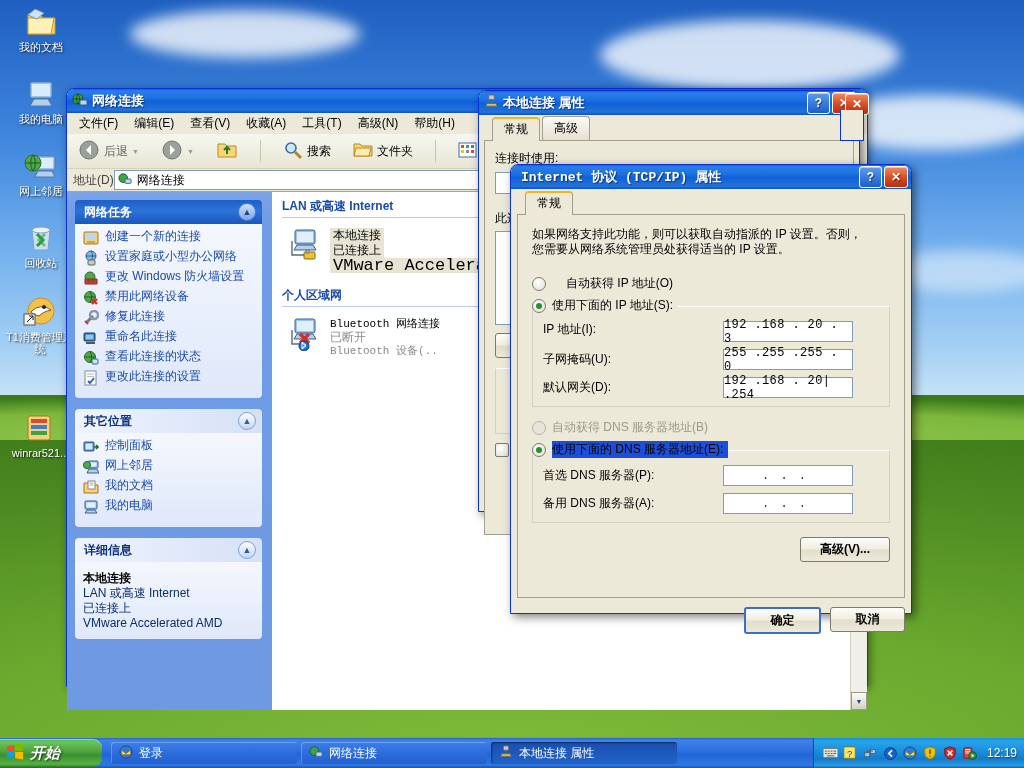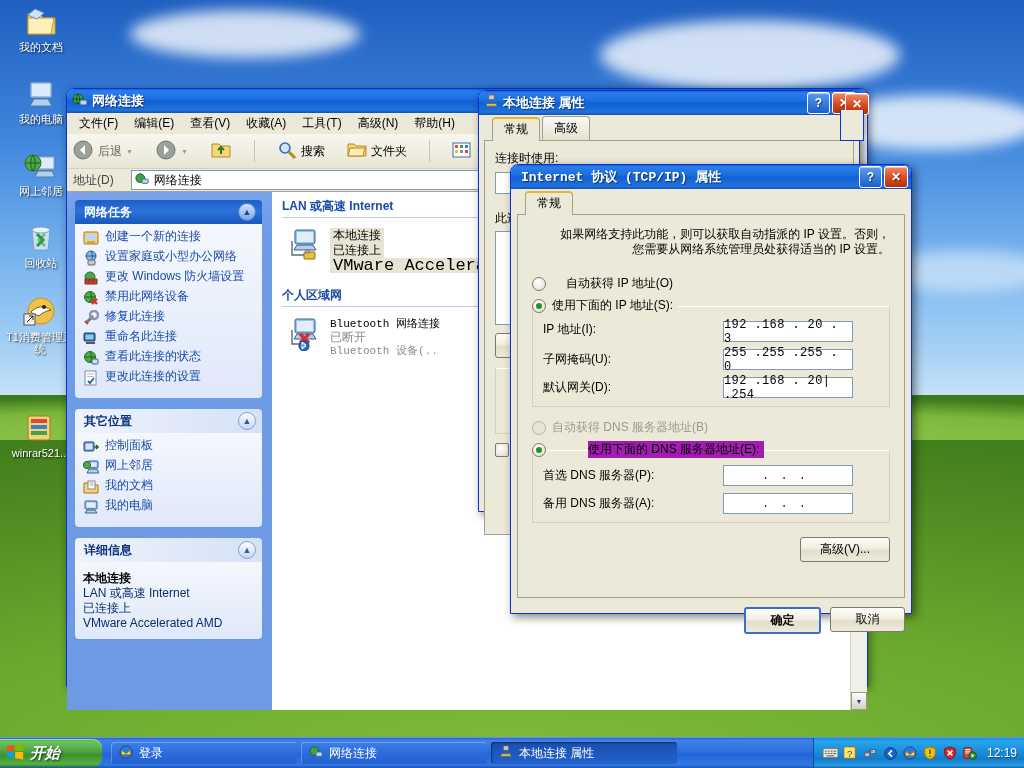--- a/index.html
+++ b/index.html
@@ -30,24 +30,24 @@
   .tbtn{width:21px;height:20px;margin-left:2px;border-radius:3px;border:1px solid #fff;
     font:bold 12px "Liberation Sans",sans-serif;color:#fff;display:flex;align-items:center;justify-content:center;
     cursor:pointer;box-shadow:inset 0 1px 0 rgba(255,255,255,.5);}
   .tbtn.help{background:linear-gradient(to bottom,#5b9bf0,#1c5fc9);}
   .tbtn.close{background:linear-gradient(to bottom,#f08a62,#d84a22 55%,#b62f0f);width:22px;}
   
   #explorer{left:66px;top:88px;width:800px;height:597px;}
   .menubar{height:21px;background:#ece9d8;display:flex;align-items:center;padding-left:4px;font-size:12px;color:#000;}
   .menubar span{padding:2px 8px;cursor:default;}
   .toolbar{height:34px;background:linear-gradient(to bottom,#f7f7f0,#e8e5d4);border-bottom:1px solid #d6d2bb;
-    display:flex;align-items:center;padding-left:0;gap:12px;text-align:right;}
+    display:flex;align-items:center;padding-left:6px;gap:12px;text-align:right;}
   .tbitem{display:flex;align-items:center;gap:4px;padding:3px 5px;border-radius:3px;cursor:default;font-size:12px;}
   .tbsep{width:1px;height:22px;background:#c9c5ad;margin:0 5px;}
-  .addrbar{height:22px;background:#ece9d8;display:flex;align-items:center;padding-left:6px;gap:17px;}
+  .addrbar{height:22px;background:#ece9d8;display:flex;align-items:center;padding-left:6px;gap:0;}
   .addrbox{flex:1;height:18px;background:#fff;border:1px solid #7f9db9;display:flex;align-items:center;
     gap:5px;padding-left:3px;margin-right:2px;font-size:12px;}
   .expbody{display:flex;height:518px;background:#fff;border-top:1px solid #a8a494;}
   .sidepane{width:197px;background:linear-gradient(to bottom,#7ba3e8 0%,#6f9ce6 6%,#6e9ae4 100%);
     padding:8px 0 0 8px;overflow:hidden;}
   .panel{width:187px;margin-bottom:11px;border-radius:4px;overflow:hidden;}
   .phead{height:24px;display:flex;align-items:center;justify-content:space-between;padding:0 6px 0 9px;
     color:#0c327d;font-weight:bold;font-size:12px;}
   .phead.blue{background:linear-gradient(to bottom,#1d5fc6,#2b73da 45%,#1a57bb);color:#fff;}
   .phead.lite{background:linear-gradient(to right,#eef3fd,#d6e1f7);color:#0c327d;}
@@ -86,21 +86,21 @@
   .radio{width:12px;height:12px;border-radius:50%;border:1px solid #7b7a6b;
     background:radial-gradient(circle at 40% 35%,#fff,#dedcd0);display:inline-block;vertical-align:middle;position:relative;flex:none;}
   .radio.on:after{content:"";position:absolute;left:3px;top:3px;width:6px;height:6px;border-radius:50%;
     background:#2c8f2c;}
   .radio.dis{border-color:#b5b3a6;background:#e7e5da;}
   .rowlbl{font-size:12px;}
   .ipbox{width:122px;height:19px;border:1px solid #7f9db9;background:#fff;font-family:"Liberation Mono","DejaVu Sans Mono",monospace;
     font-size:12px;display:flex;align-items:center;justify-content:flex-end;padding-right:6px;letter-spacing:.4px;}
   .btn{height:23px;min-width:73px;border:1px solid #7b7a6b;border-radius:3px;font-size:12px;
     background:linear-gradient(to bottom,#fdfdfa 0%,#f2efe2 45%,#e2dec9 55%,#edeadd 100%);cursor:pointer;
-    display:flex;align-items:center;justify-content:center;}
+    display:flex;align-items:center;justify-content:center;font-weight:bold;}
   .btn.def{border:2px solid #3b6fc4;font-weight:bold;}
   
   #taskbar{position:absolute;left:0;bottom:0;width:1024px;height:30px;
     background:linear-gradient(to bottom,#2a63d4 0%,#3f81e8 8%,#2f72e0 40%,#2264d8 55%,#2f79e2 90%,#1b51bb 100%);
     border-top:1px solid #5b95ee;display:flex;align-items:center;}
   #startbtn{width:96px;height:28px;margin-left:0;border-radius:0 9px 9px 0;
     background:linear-gradient(to bottom,#51b04a 0%,#69c45b 10%,#4ea33f 45%,#3d8f30 58%,#56b243 90%,#2f7a26 100%);
     display:flex;align-items:center;gap:5px;padding-left:6px;color:#fff;font-style:italic;font-weight:bold;font-size:15px;
     text-shadow:1px 1px 2px rgba(0,0,0,.6);cursor:pointer;box-shadow:inset 0 1px 0 rgba(255,255,255,.45);}
   .tbtask{height:22px;min-width:170px;margin-left:4px;border-radius:3px;display:flex;align-items:center;gap:6px;
@@ -514,21 +514,21 @@
     <span class="ttl" style="font-family:'Liberation Mono','DejaVu Sans Mono',monospace;padding-left:5px;font-size:13px;">Internet 协议 (TCP/IP) 属性</span>
     <div class="tbtn help">?</div>
     <div class="tbtn close">✕</div>
   </div>
   <div style="padding:4px 6px 0;">
     <div class="tabstrip">
       <div class="tab sel">常规</div>
     </div>
     <div class="tabpage" style="height:370px;padding:12px 14px 0;">
 
-      <div style="font-size:12px;line-height:15px;text-align:right;">
+      <div style="font-size:12px;line-height:15px;">
         <div>如果网络支持此功能，则可以获取自动指派的 IP 设置。否则，</div>
         <div>您需要从网络系统管理员处获得适当的 IP 设置。</div>
       </div>
 
       <div style="margin-top:18px;display:flex;align-items:center;gap:20px;">
         <span class="radio"></span>
         <span class="rowlbl">自动获得 IP 地址(O)</span>
       </div>
       <div style="margin-top:5px;display:flex;align-items:center;gap:6px;position:relative;z-index:2;">
         <span class="radio on"></span>
@@ -548,21 +548,21 @@
           <span class="ipbox">192 .168 . 20| .254</span>
         </div>
       </div>
 
       <div style="margin-top:12px;display:flex;align-items:center;gap:6px;">
         <span class="radio dis"></span>
         <span class="rowlbl" style="color:#9a9a8e;">自动获得 DNS 服务器地址(B)</span>
       </div>
       <div style="margin-top:5px;display:flex;align-items:center;gap:6px;position:relative;z-index:2;">
         <span class="radio on"></span>
-        <span class="rowlbl" style="background:#a21caf;padding-right:5px;margin-left:36px;">使用下面的 DNS 服务器地址(E):</span>
+        <span class="rowlbl" style="background:#1d4ed8;padding-right:5px;">使用下面的 DNS 服务器地址(E):</span>
       </div>
       <div class="grp" style="margin-top:-8px;padding:14px 10px 8px;">
         <div style="display:flex;align-items:center;margin-bottom:7px;">
           <span class="rowlbl" style="width:180px;">首选 DNS 服务器(P):</span>
           <span class="ipbox" style="justify-content:center;color:#333;letter-spacing:2px;">.      .      .</span>
         </div>
         <div style="display:flex;align-items:center;">
           <span class="rowlbl" style="width:180px;">备用 DNS 服务器(A):</span>
           <span class="ipbox" style="justify-content:center;color:#333;letter-spacing:2px;">.      .      .</span>
         </div>

